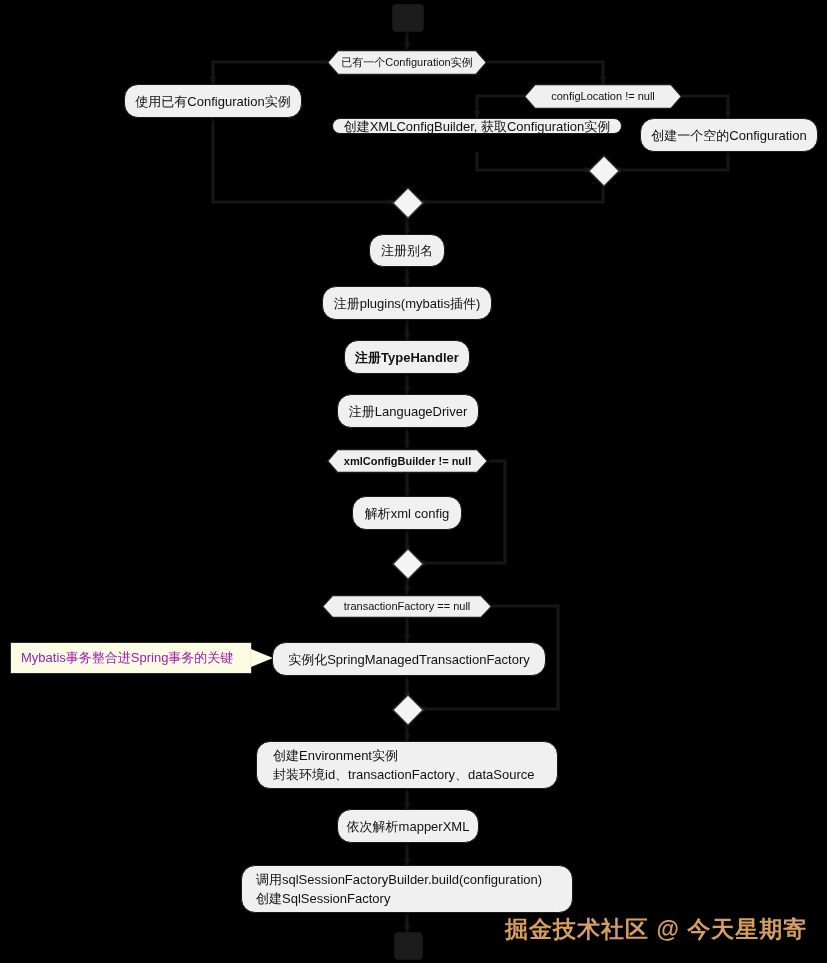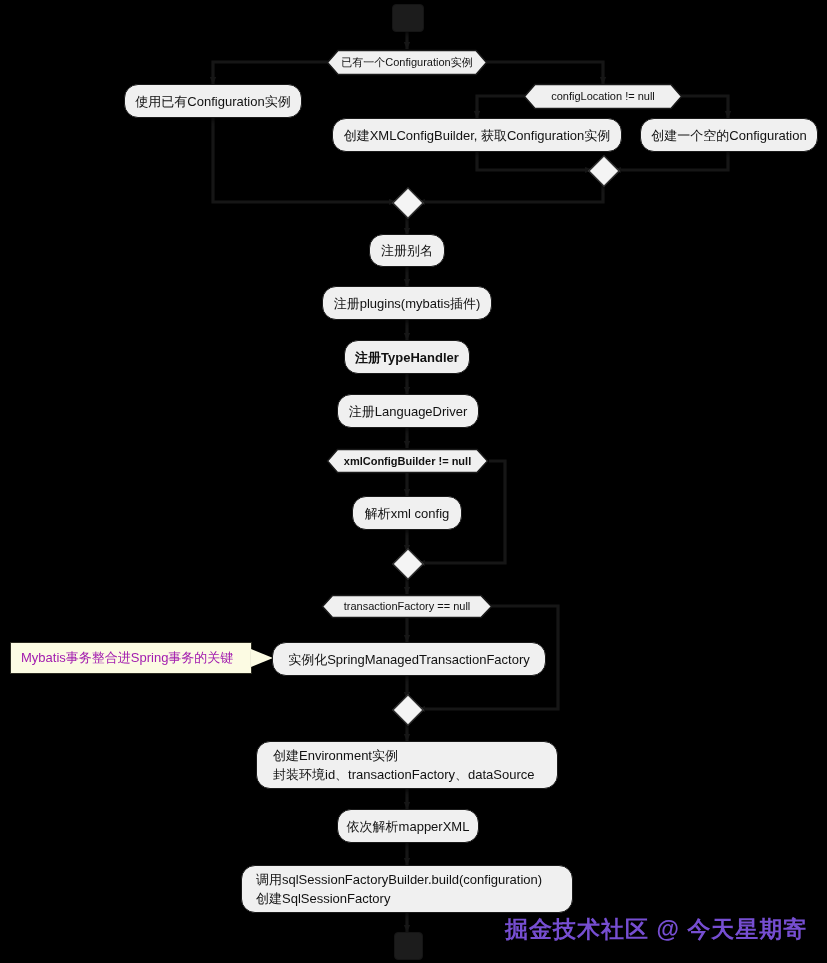--- a/index.html
+++ b/index.html
@@ -107,21 +107,21 @@
   .callout-tail {
     position: absolute;
     width: 0; height: 0;
     border-top: 9px solid transparent;
     border-bottom: 9px solid transparent;
     border-left: 22px solid #fcfbe3;
     filter: drop-shadow(1px 1px 1px rgba(0,0,0,0.6));
   }
   .watermark {
     position: absolute;
-    color: #8b5cf6;
+    color: #fdba74;
     font-size: 23px;
     font-weight: bold;
     letter-spacing: 1px;
     white-space: pre;
     opacity: 0.85;
     text-shadow: 0 1px 2px rgba(0,0,0,0.8);
   }
 </style>
 </head>
 <body>
@@ -203,21 +203,21 @@
 
   <div class="node decision" style="left:523px; top:83px; width:160px; height:27px;">
     <div class="hexwrap">
       <svg width="160" height="27" viewBox="0 0 160 27" xmlns="http://www.w3.org/2000/svg">
         <polygon points="12,1.5 148,1.5 158.5,13.5 148,25.5 12,25.5 1.5,13.5" fill="#f0f0f0" stroke="#1a1a1a" stroke-width="1.5"></polygon>
       </svg>
       <div class="hexlabel">configLocation != null</div>
     </div>
   </div>
 
-  <div class="node process" style="left:332px; top:118px; width:290px; height:34px;">创建XMLConfigBuilder, 获取Configuration实例</div>
+  <div class="node process" style="left:332px; top:118px; width:290px; height:16px;">创建XMLConfigBuilder, 获取Configuration实例</div>
 
   <div class="node process" style="left:640px; top:118px; width:178px; height:34px;">创建一个空的Configuration</div>
 
   <div class="merge-diamond" style="left:593px; top:160px;"></div>
 
   <div class="merge-diamond" style="left:397px; top:192px;"></div>
 
   <div class="node process" style="left:369px; top:234px; width:76px; height:33px;">注册别名</div>
 
   <div class="node process" style="left:322px; top:286px; width:170px; height:34px;">注册plugins(mybatis插件)</div>

